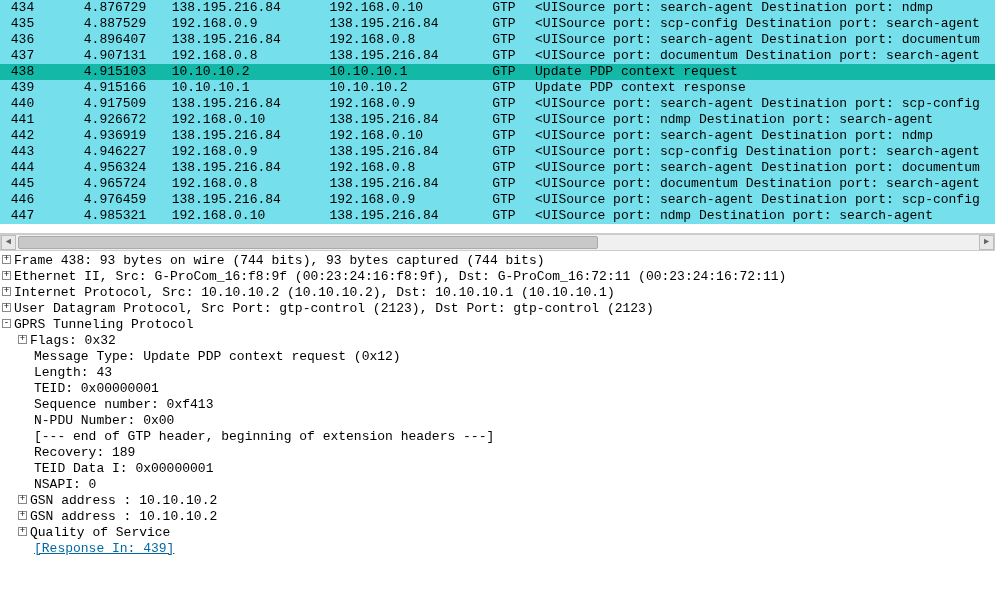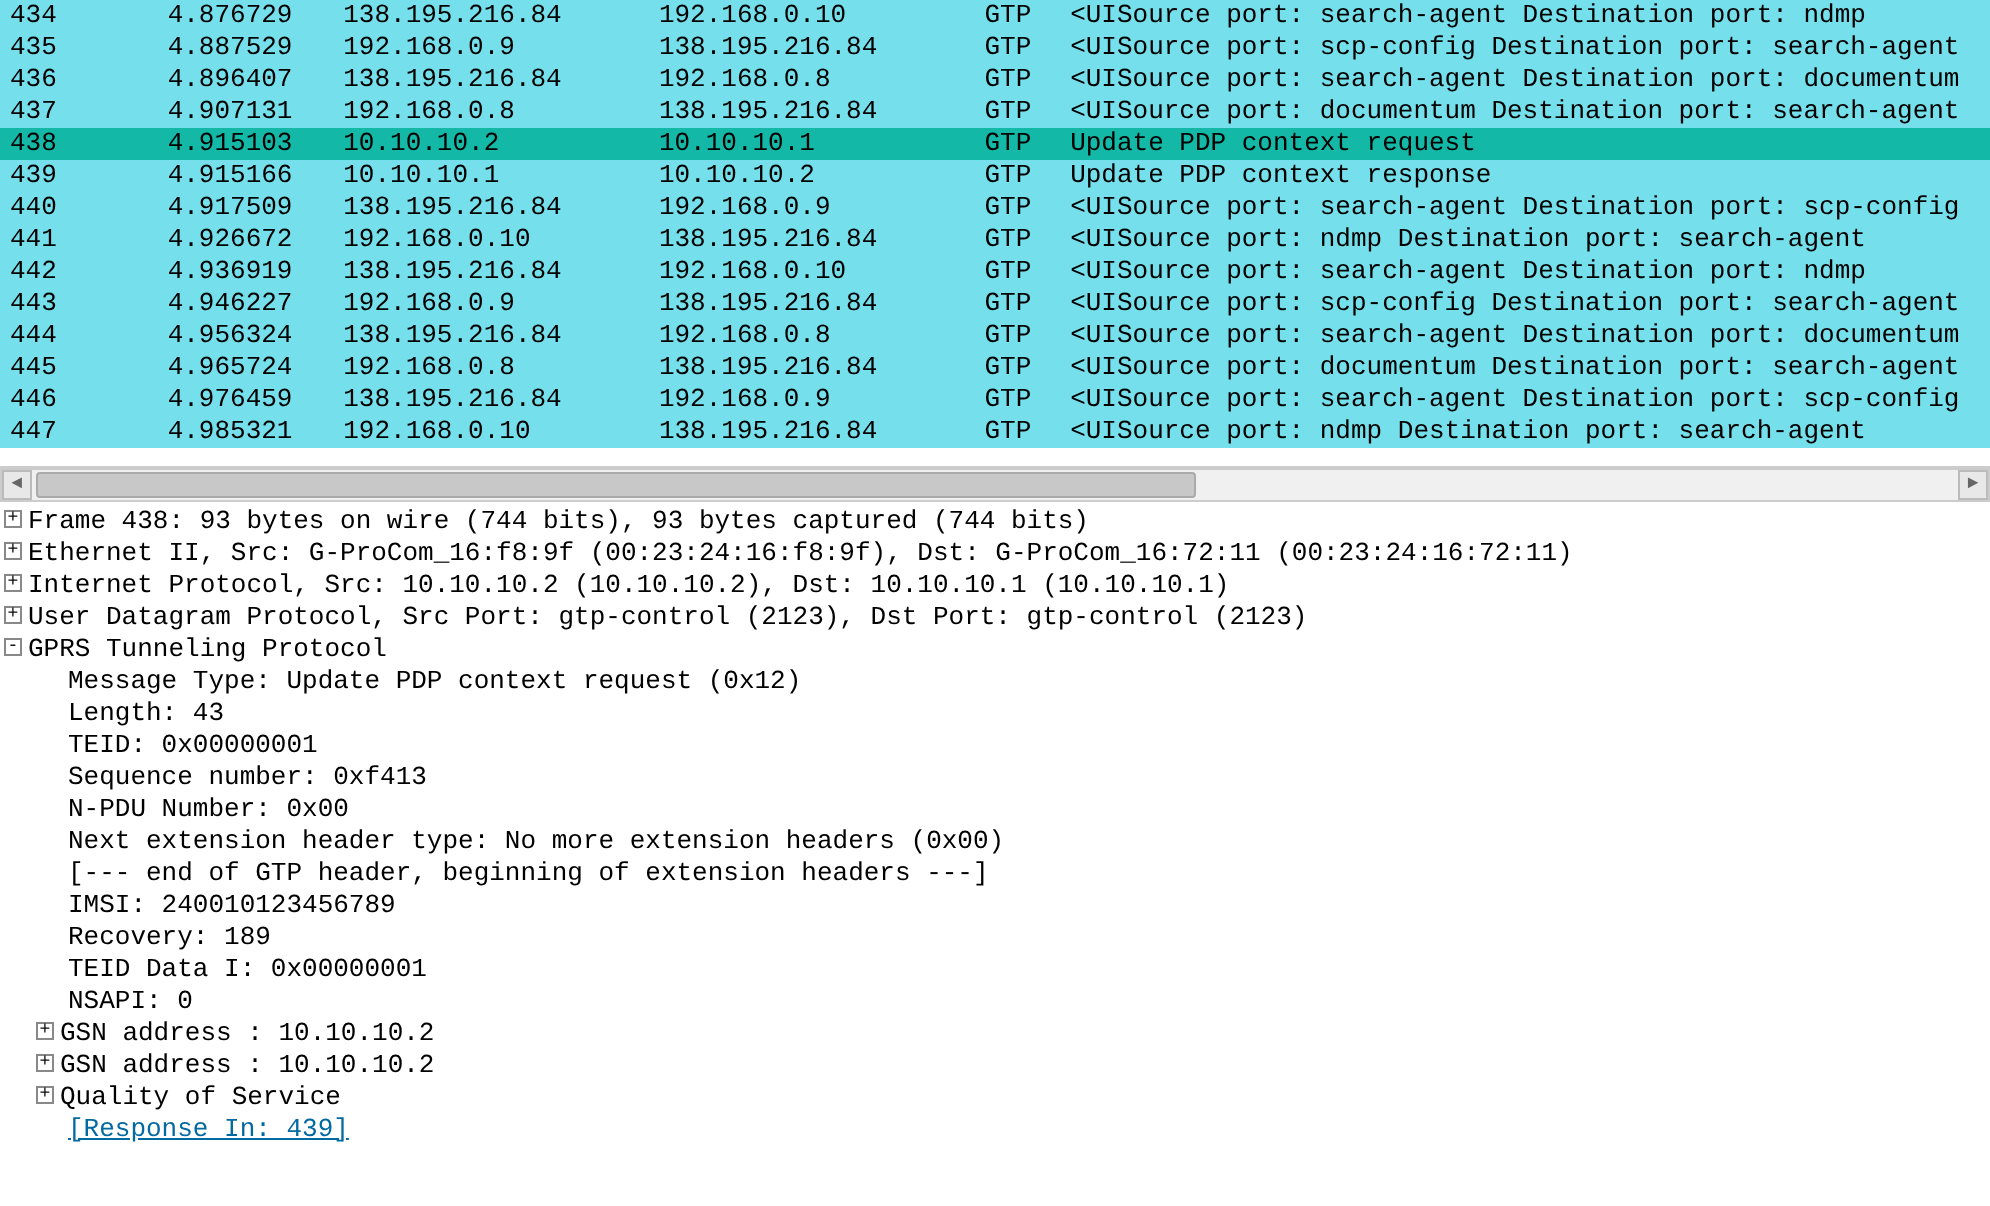--- a/index.html
+++ b/index.html
@@ -20,21 +20,21 @@
   }
   .packet-row {
     white-space: nowrap;
     height: 16px;
     line-height: 16px;
     padding-left: 5px;
     overflow: hidden;
   }
   .packet-row.highlighted { background: #75dfeb; }
   .packet-row.selected { background: #14b8a6; }
-  .col-no { display: inline-block; width: 35px; text-align: left; }
+  .col-no { display: inline-block; width: 35px; text-align: center; }
   .col-time { display: inline-block; width: 80px; margin-left: 36px; }
   .col-src { display: inline-block; width: 150px; }
   .col-dst { display: inline-block; width: 155px; }
   .col-proto { display: inline-block; width: 35px; }
   .col-info { display: inline-block; }
   .scrollbar-h {
     height: 17px;
     background: #f0f0f0;
     border: 1px solid #ccc;
     position: relative;
@@ -115,28 +115,27 @@
   <div class="thumb"></div>
   <div class="arrow right">►</div>
 </div>
 
 <div class="details-pane">
   <div class="tree-line"><span class="expander">+</span><span>Frame 438: 93 bytes on wire (744 bits), 93 bytes captured (744 bits)</span></div>
   <div class="tree-line"><span class="expander">+</span><span>Ethernet II, Src: G-ProCom_16:f8:9f (00:23:24:16:f8:9f), Dst: G-ProCom_16:72:11 (00:23:24:16:72:11)</span></div>
   <div class="tree-line"><span class="expander">+</span><span>Internet Protocol, Src: 10.10.10.2 (10.10.10.2), Dst: 10.10.10.1 (10.10.10.1)</span></div>
   <div class="tree-line"><span class="expander">+</span><span>User Datagram Protocol, Src Port: gtp-control (2123), Dst Port: gtp-control (2123)</span></div>
   <div class="tree-line"><span class="expander">-</span><span>GPRS Tunneling Protocol</span></div>
+  <div class="tree-line indent1"><span class="expander">+</span><span>Flags: 0x32</span></div>
   <div class="tree-line indent2"><span>Message Type: Update PDP context request (0x12)</span></div>
   <div class="tree-line indent2"><span>Length: 43</span></div>
   <div class="tree-line indent2"><span>TEID: 0x00000001</span></div>
   <div class="tree-line indent2"><span>Sequence number: 0xf413</span></div>
   <div class="tree-line indent2"><span>N-PDU Number: 0x00</span></div>
-  <div class="tree-line indent2"><span>Next extension header type: No more extension headers (0x00)</span></div>
   <div class="tree-line indent2"><span>[--- end of GTP header, beginning of extension headers ---]</span></div>
-  <div class="tree-line indent2"><span>IMSI: 240010123456789</span></div>
   <div class="tree-line indent2"><span>Recovery: 189</span></div>
   <div class="tree-line indent2"><span>TEID Data I: 0x00000001</span></div>
   <div class="tree-line indent2"><span>NSAPI: 0</span></div>
   <div class="tree-line indent1"><span class="expander">+</span><span>GSN address : 10.10.10.2</span></div>
   <div class="tree-line indent1"><span class="expander">+</span><span>GSN address : 10.10.10.2</span></div>
   <div class="tree-line indent1"><span class="expander">+</span><span>Quality of Service</span></div>
   <div class="tree-line indent2"><span class="link">[Response In: 439]</span></div>
 </div>
 
 </body></html>

